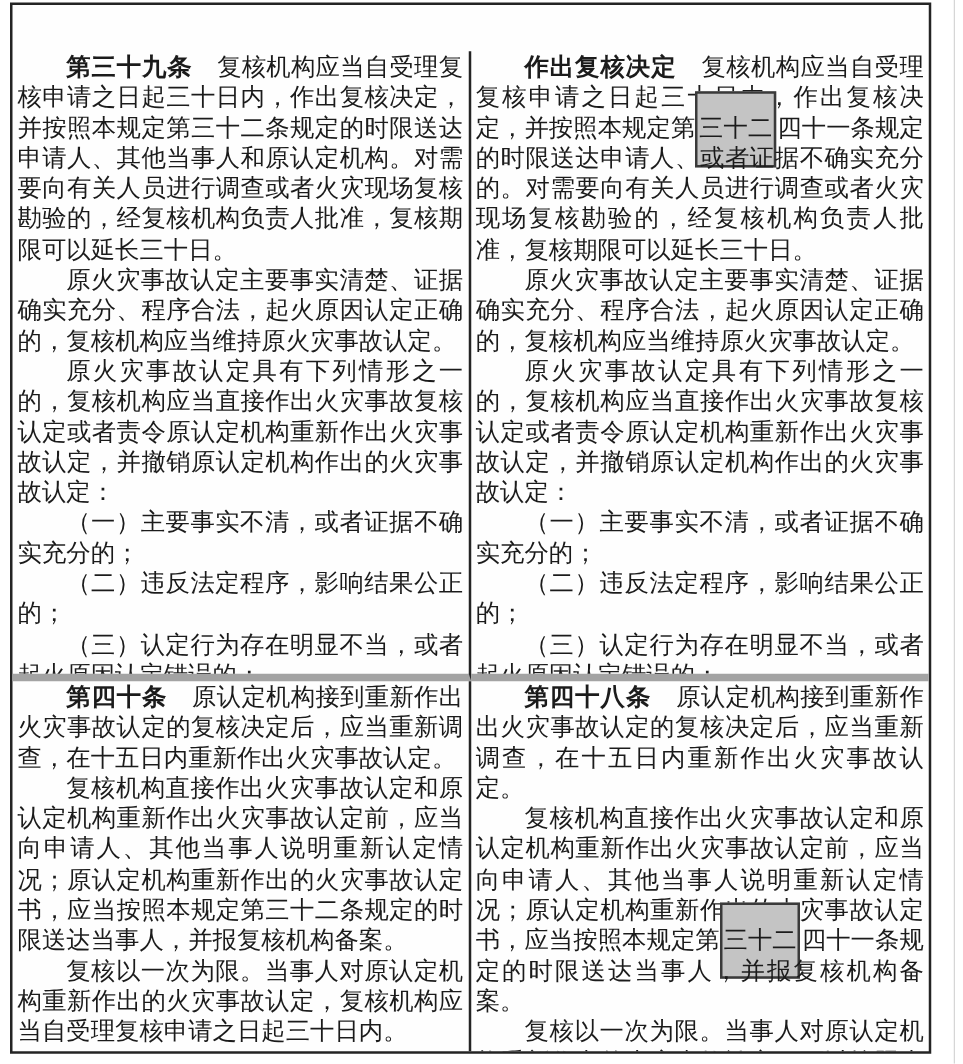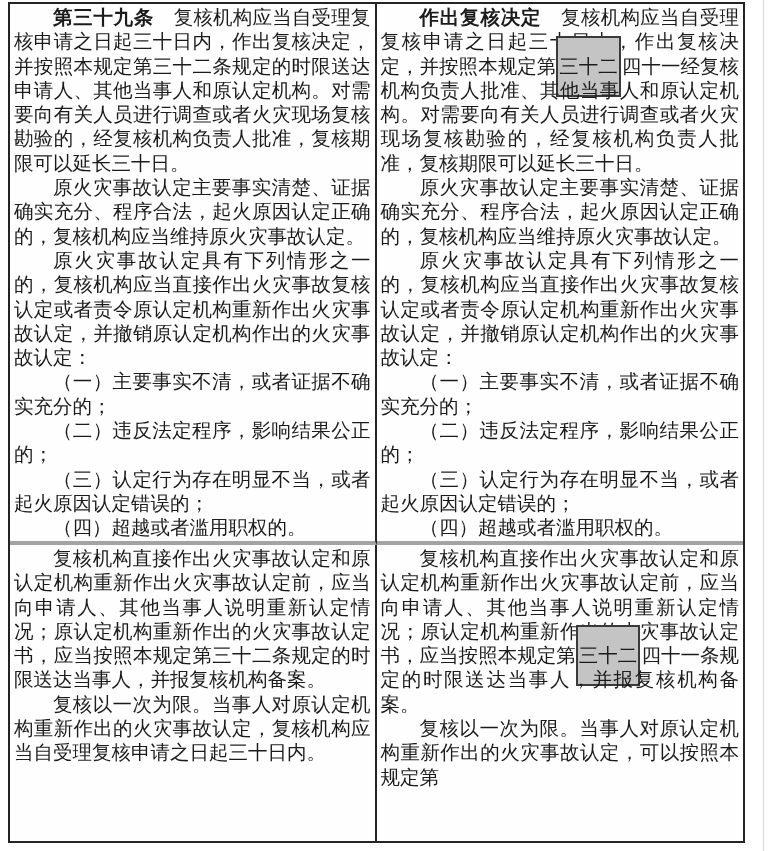--- a/index.html
+++ b/index.html
@@ -33,21 +33,21 @@
   }
   .cell{
     box-sizing:border-box;
     padding:2px 4px 0 4px;
     overflow:hidden;
     font-size:19.5px;
     line-height:24.3px;
     text-align:justify;
   }
   .cell.bdr-r{border-right:2px solid #242424;}
-  .cell.bdr-b{border-bottom:4px solid #a3a3a3;}
+  .cell.bdr-b{border-bottom:6px solid #a3a3a3;margin-top:37px;}
   .para{
     margin:0;
     text-indent:2em;
   }
   .s-head{
     font-weight:700;
     letter-spacing:0.5px;
   }
   .s-body{font-weight:400;}
   .s-del{
@@ -68,31 +68,33 @@
     <div class="cell bdr-r bdr-b">
         <p class="para"><span class="s-head">第三十九条</span><span class="s-body">　复核机构应当自受理复核申请之日起三十日内，作出复核决定，并按照本规定第三十二条规定的时限送达申请人、其他当事人和原认定机构。对需要向有关人员进行调查或者火灾现场复核勘验的，经复核机构负责人批准，复核期限可以延长三十日。</span></p>
         <p class="para"><span class="s-body">原火灾事故认定主要事实清楚、证据确实充分、程序合法，起火原因认定正确的，复核机构应当维持原火灾事故认定。</span></p>
         <p class="para"><span class="s-body">原火灾事故认定具有下列情形之一的，复核机构应当直接作出火灾事故复核认定或者责令原认定机构重新作出火灾事故认定，并撤销原认定机构作出的火灾事故认定：</span></p>
         <p class="para"><span class="s-body">（一）主要事实不清，或者证据不确实充分的；</span></p>
         <p class="para"><span class="s-body">（二）违反法定程序，影响结果公正的；</span></p>
         <p class="para"><span class="s-body">（三）认定行为存在明显不当，或者起火原因认定错误的；</span></p>
         <p class="para"><span class="s-body">（四）超越或者滥用职权的。</span></p>
       </div>
     <div class="cell bdr-b">
-        <p class="para"><span class="s-head">作出复核决定</span><span class="s-body">　复核机构应当自受理复核申请之日起三十日内，作出复核决定，并按照本规定第</span><span class="s-del">三十二</span><span class="s-ins">四十一</span><span class="s-body">经复核机构负责人批准、其他当事人和原认定机构。对需要向有关人员进行调查或者火灾现场复核勘验的，经复核机构负责人批准，复核期限可以延长三十日。</span></p>
+        <p class="para"><span class="s-head">作出复核决定</span><span class="s-body">　复核机构应当自受理复核申请之日起三十日内，作出复核决定，并按照本规定第</span><span class="s-del">三十二</span><span class="s-ins">四十一</span><span class="s-body">条规定的时限送达申请人、或者证据不确实充分的。对需要向有关人员进行调查或者火灾现场复核勘验的，经复核机构负责人批准，复核期限可以延长三十日。</span></p>
         <p class="para"><span class="s-body">原火灾事故认定主要事实清楚、证据确实充分、程序合法，起火原因认定正确的，复核机构应当维持原火灾事故认定。</span></p>
         <p class="para"><span class="s-body">原火灾事故认定具有下列情形之一的，复核机构应当直接作出火灾事故复核认定或者责令原认定机构重新作出火灾事故认定，并撤销原认定机构作出的火灾事故认定：</span></p>
         <p class="para"><span class="s-body">（一）主要事实不清，或者证据不确实充分的；</span></p>
         <p class="para"><span class="s-body">（二）违反法定程序，影响结果公正的；</span></p>
         <p class="para"><span class="s-body">（三）认定行为存在明显不当，或者起火原因认定错误的；</span></p>
         <p class="para"><span class="s-body">（四）超越或者滥用职权的。</span></p>
       </div>
     <div class="cell bdr-r">
+        <p class="para"><span class="s-head">第四十条</span><span class="s-body">　原认定机构接到重新作出火灾事故认定的复核决定后，应当重新调查，在十五日内重新作出火灾事故认定。</span></p>
         <p class="para"><span class="s-body">复核机构直接作出火灾事故认定和原认定机构重新作出火灾事故认定前，应当向申请人、其他当事人说明重新认定情况；原认定机构重新作出的火灾事故认定书，应当按照本规定第三十二条规定的时限送达当事人，并报复核机构备案。</span></p>
         <p class="para"><span class="s-body">复核以一次为限。当事人对原认定机构重新作出的火灾事故认定，复核机构应当自受理复核申请之日起三十日内。</span></p>
       </div>
     <div class="cell">
+        <p class="para"><span class="s-head">第四十八条</span><span class="s-body">　原认定机构接到重新作出火灾事故认定的复核决定后，应当重新调查，在十五日内重新作出火灾事故认定。</span></p>
         <p class="para"><span class="s-body">复核机构直接作出火灾事故认定和原认定机构重新作出火灾事故认定前，应当向申请人、其他当事人说明重新认定情况；原认定机构重新作出的火灾事故认定书，应当按照本规定第</span><span class="s-del">三十二</span><span class="s-ins">四十一</span><span class="s-body">条规定的时限送达当事人，并报复核机构备案。</span></p>
         <p class="para"><span class="s-body">复核以一次为限。当事人对原认定机构重新作出的火灾事故认定，可以按照本规定第</span></p>
       </div>
   </div>
   <div class="scan-edge"></div>
 </div>
 
 </body></html>

